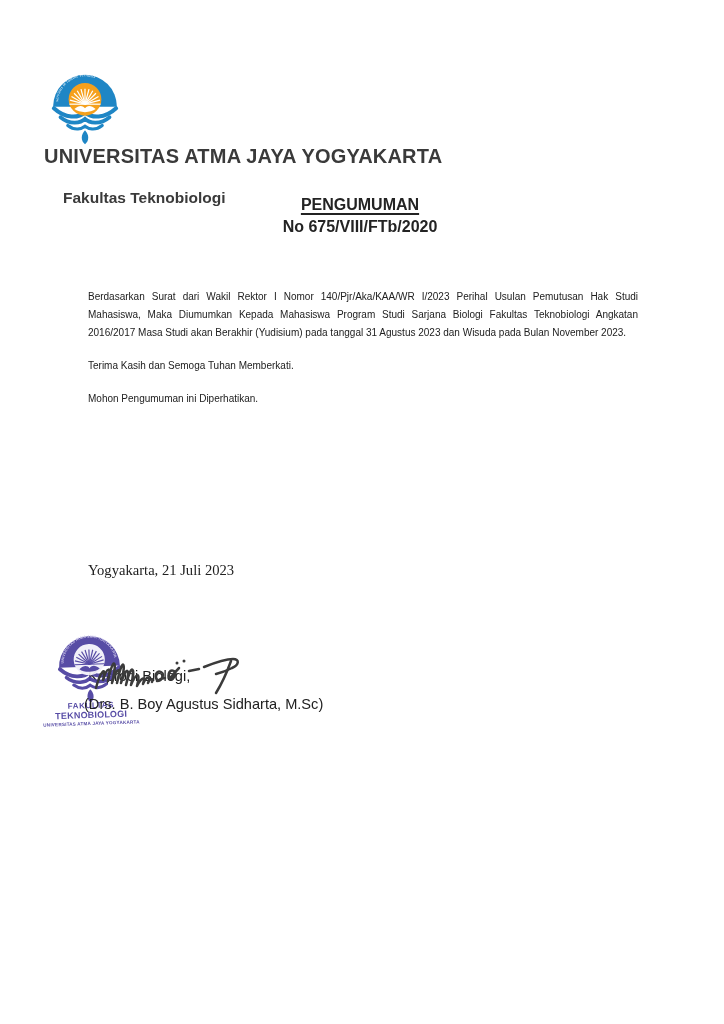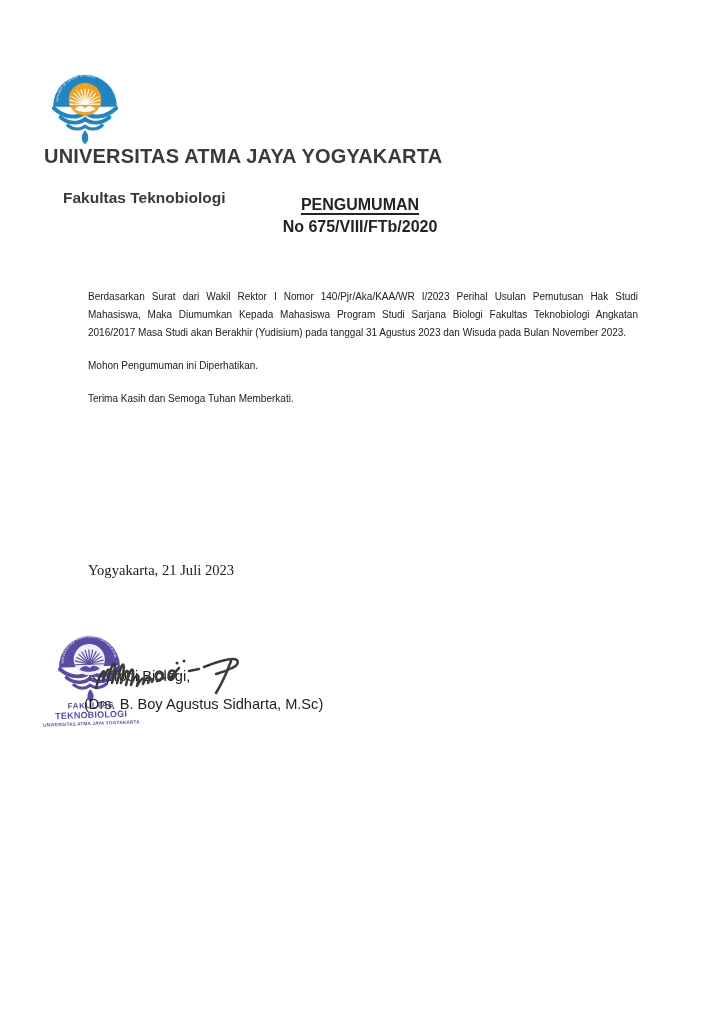--- a/index.html
+++ b/index.html
@@ -109,22 +109,22 @@
   <h1 class="univ-name">UNIVERSITAS ATMA JAYA YOGYAKARTA</h1>
   <h2 class="fac-name">Fakultas Teknobiologi</h2>
 
   <div class="title-block">
     <div class="announce-title">PENGUMUMAN</div>
     <div class="announce-number">No 675/VIII/FTb/2020</div>
   </div>
 
   <div class="body-text">
     <p class="justified">Berdasarkan Surat dari Wakil Rektor I Nomor 140/Pjr/Aka/KAA/WR I/2023 Perihal Usulan Pemutusan Hak Studi Mahasiswa, Maka Diumumkan Kepada Mahasiswa Program Studi Sarjana Biologi Fakultas Teknobiologi Angkatan 2016/2017 Masa Studi akan Berakhir (Yudisium) pada tanggal 31 Agustus 2023 dan Wisuda pada Bulan November 2023.</p>
+    <p>Terima Kasih dan Semoga Tuhan Memberkati.</p>
     <p>Mohon Pengumuman ini Diperhatikan.</p>
-    <p>Terima Kasih dan Semoga Tuhan Memberkati.</p>
   </div>
 
   <div class="place-date">Yogyakarta, 21 Juli 2023</div>
   <div class="signer-role">Kaprodi Biologi,</div>
 
   <div class="stamp">
     <svg class="stamp-logo" viewBox="0 0 100 110" aria-hidden="true">
       <use href="#uajy-mark"></use>
       <text class="stamp-arc-text">
         <textPath href="#arc-top" startOffset="1%">UNIVERSITAS ATMA JAYA YOGYAKARTA</textPath>

